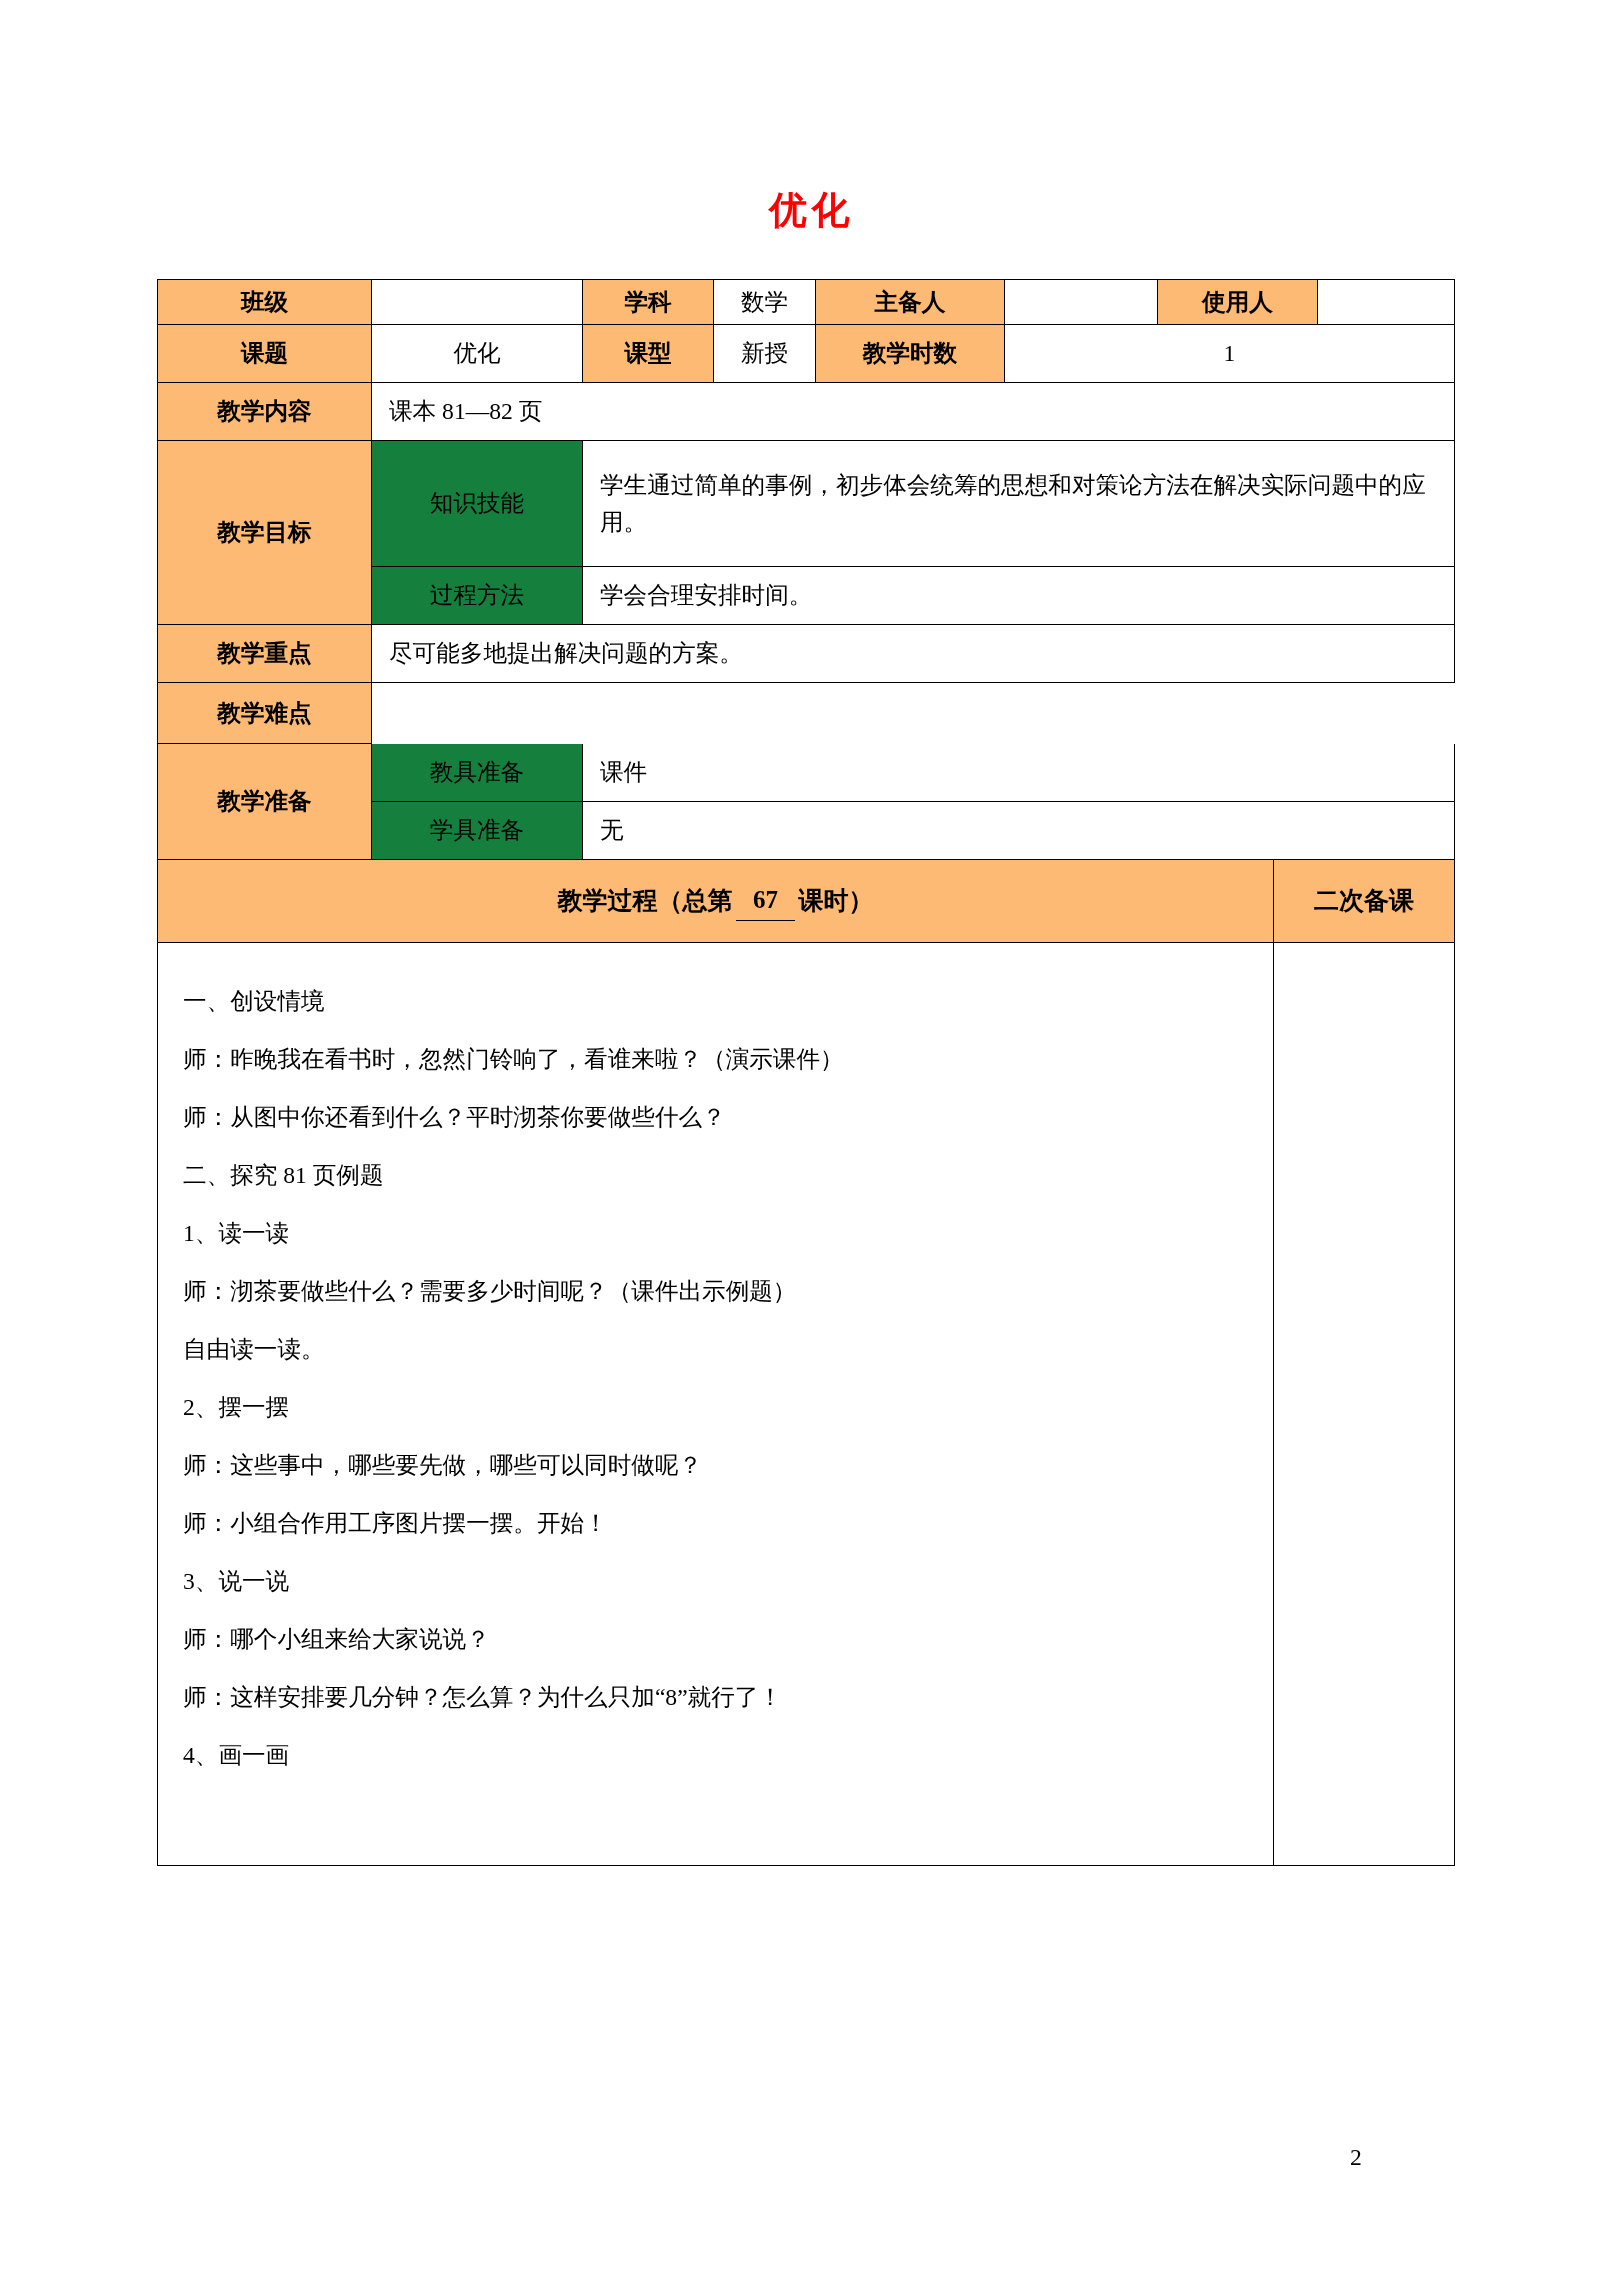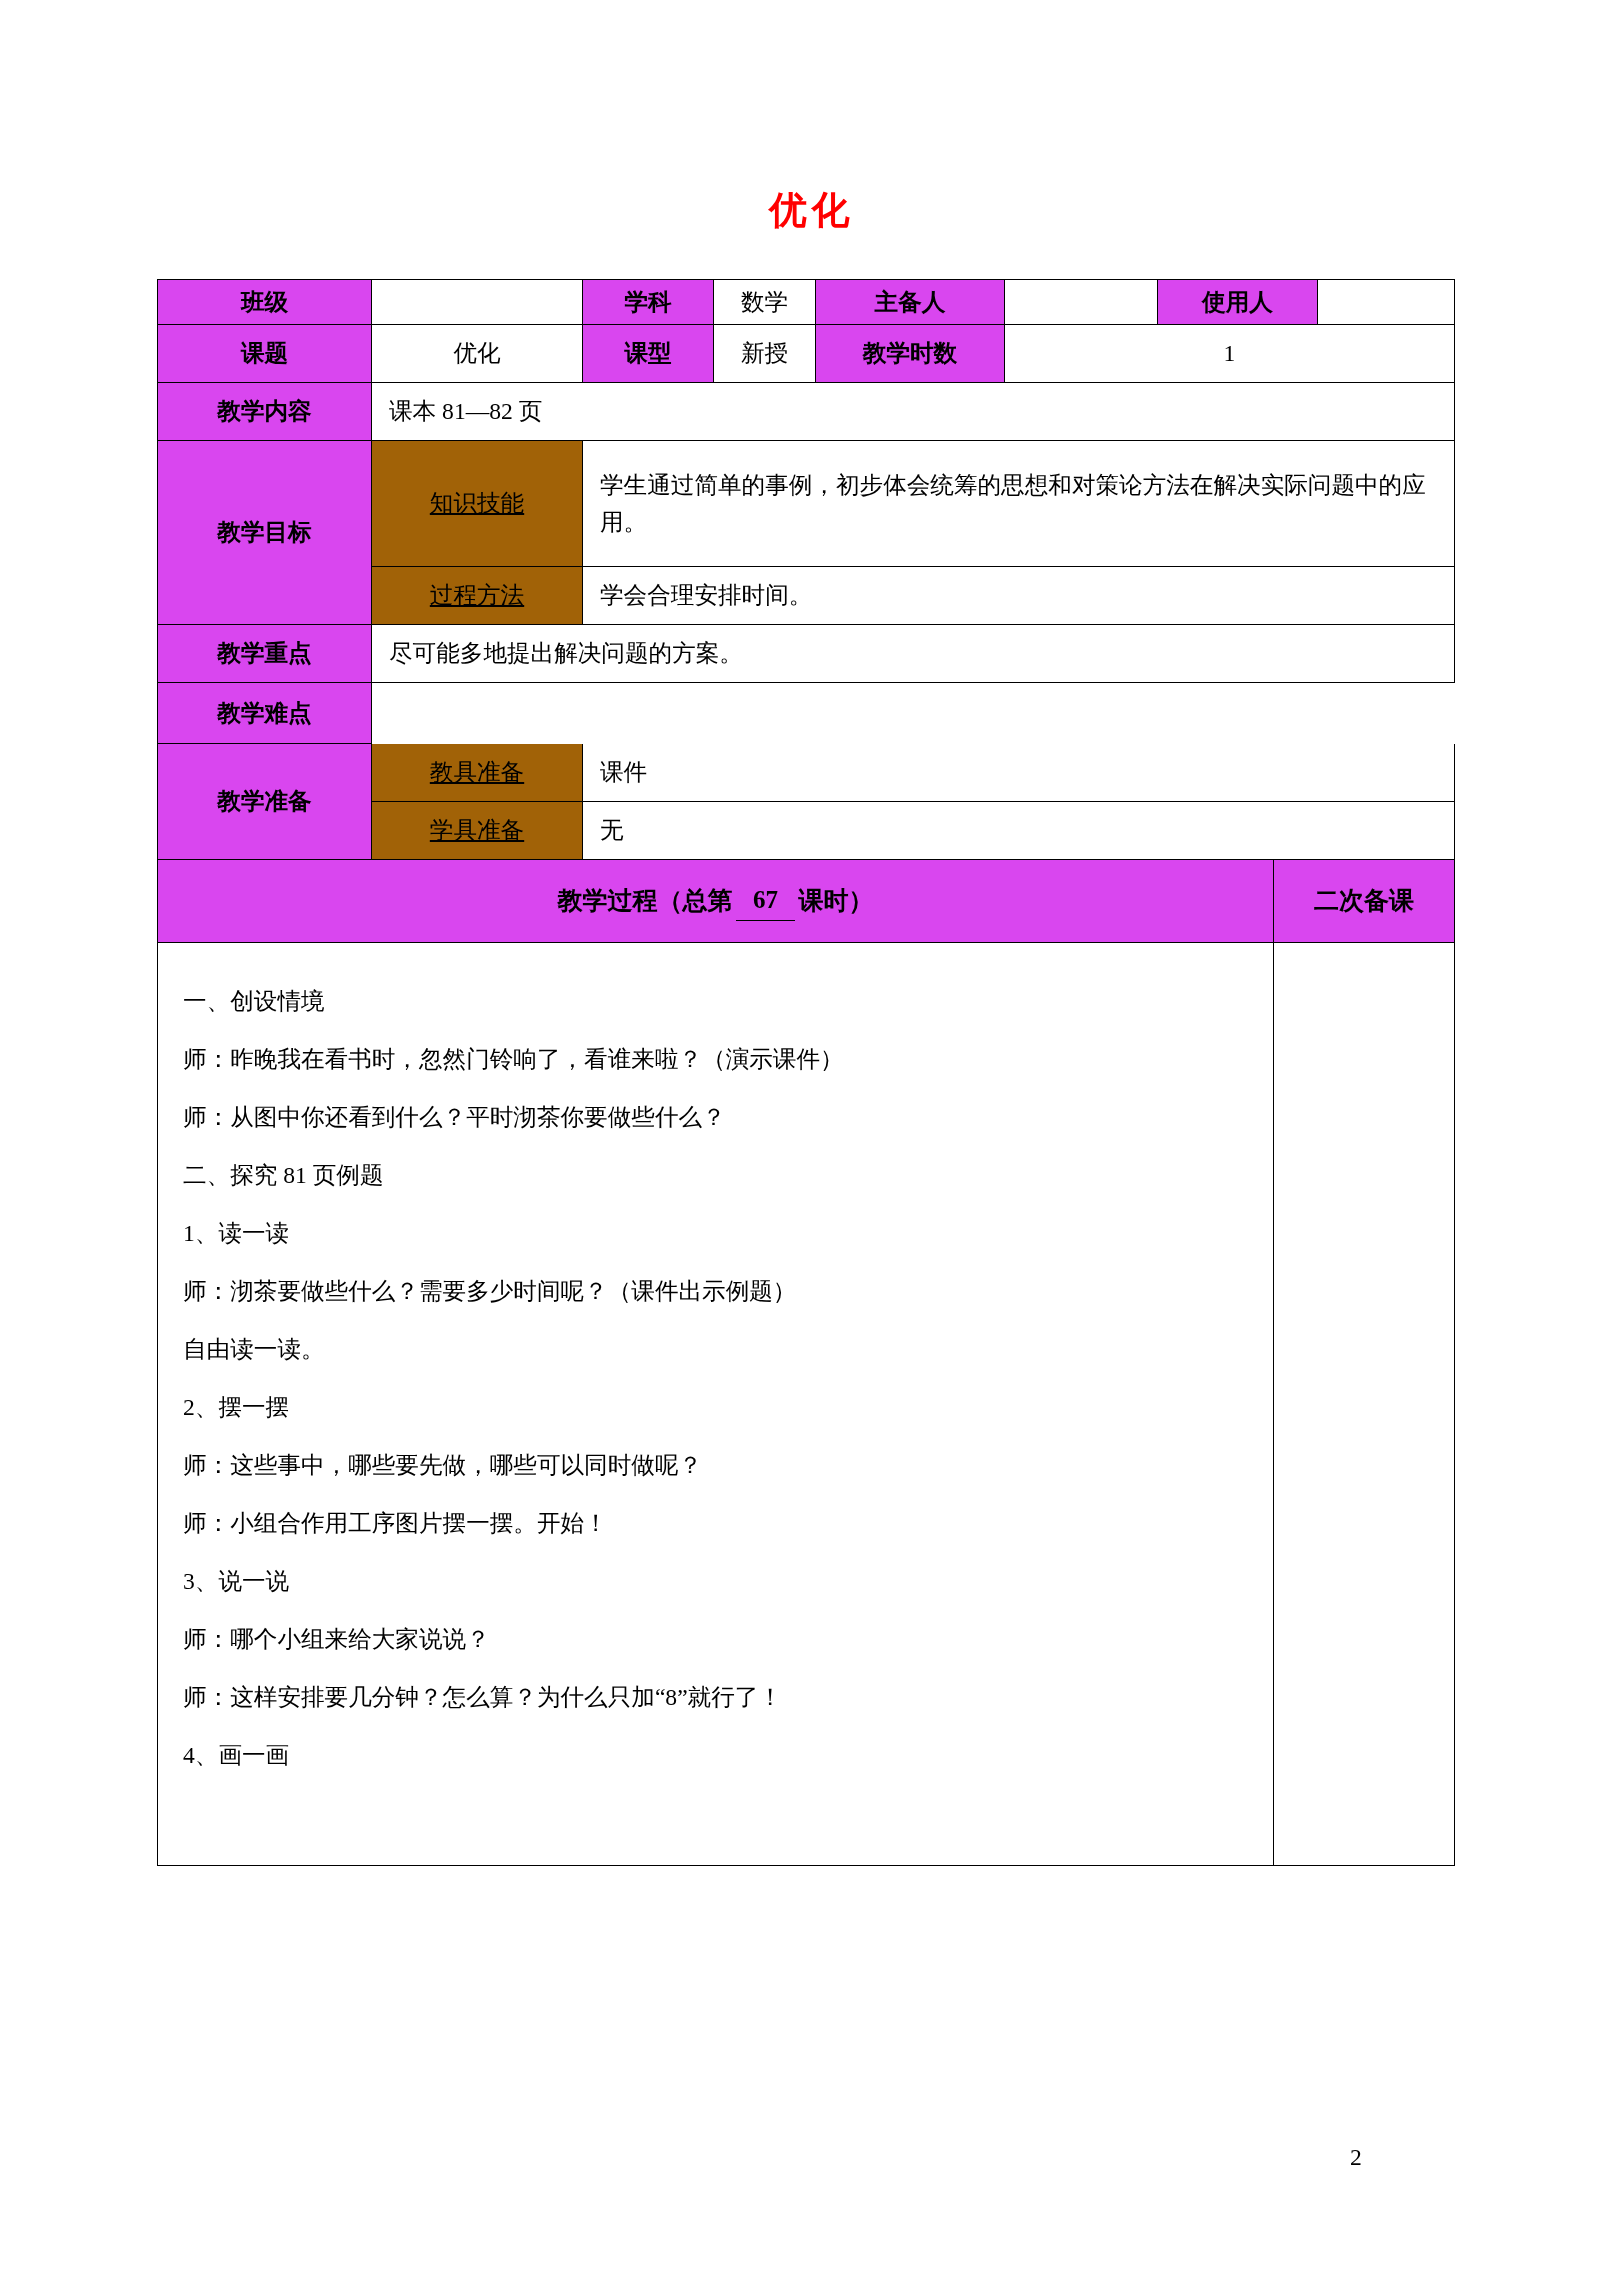--- a/index.html
+++ b/index.html
@@ -18,22 +18,22 @@
     position:absolute; left:157px; top:279px; width:1298px;
     border-top:1.7px solid #000; border-left:1.7px solid #000;
   }
   .row { display:flex; }
   .col { display:flex; flex-direction:column; flex:1; }
   .cell {
     border-right:1.7px solid #000; border-bottom:1.7px solid #000;
     display:flex; align-items:center;
     font-size:23.6px; line-height:1.55;
   }
-  .hdr { background:#d946ef; font-weight:bold; justify-content:center; text-align:center; padding:0 6.7px; }
-  .sub { background:#a16207; justify-content:center; text-align:right; padding:0 21px;text-decoration:underline; }
+  .hdr { background:#fdba74; font-weight:bold; justify-content:center; text-align:center; padding:0 6.7px; }
+  .sub { background:#15803d; justify-content:center; text-align:right; padding:0 21px; }
   .val { padding:0 17px; text-align:left; }
   .center { justify-content:center; text-align:center; padding:0; }
   .proc-head { font-size:25px; }
   .u-num {
     display:inline-block; border-bottom:1.7px solid #000;
     padding:0 17px; margin:0 3.4px; font-weight:bold;
   }
   .proc-body {
     display:block; padding:29px 25px; font-size:23.6px;
   }

